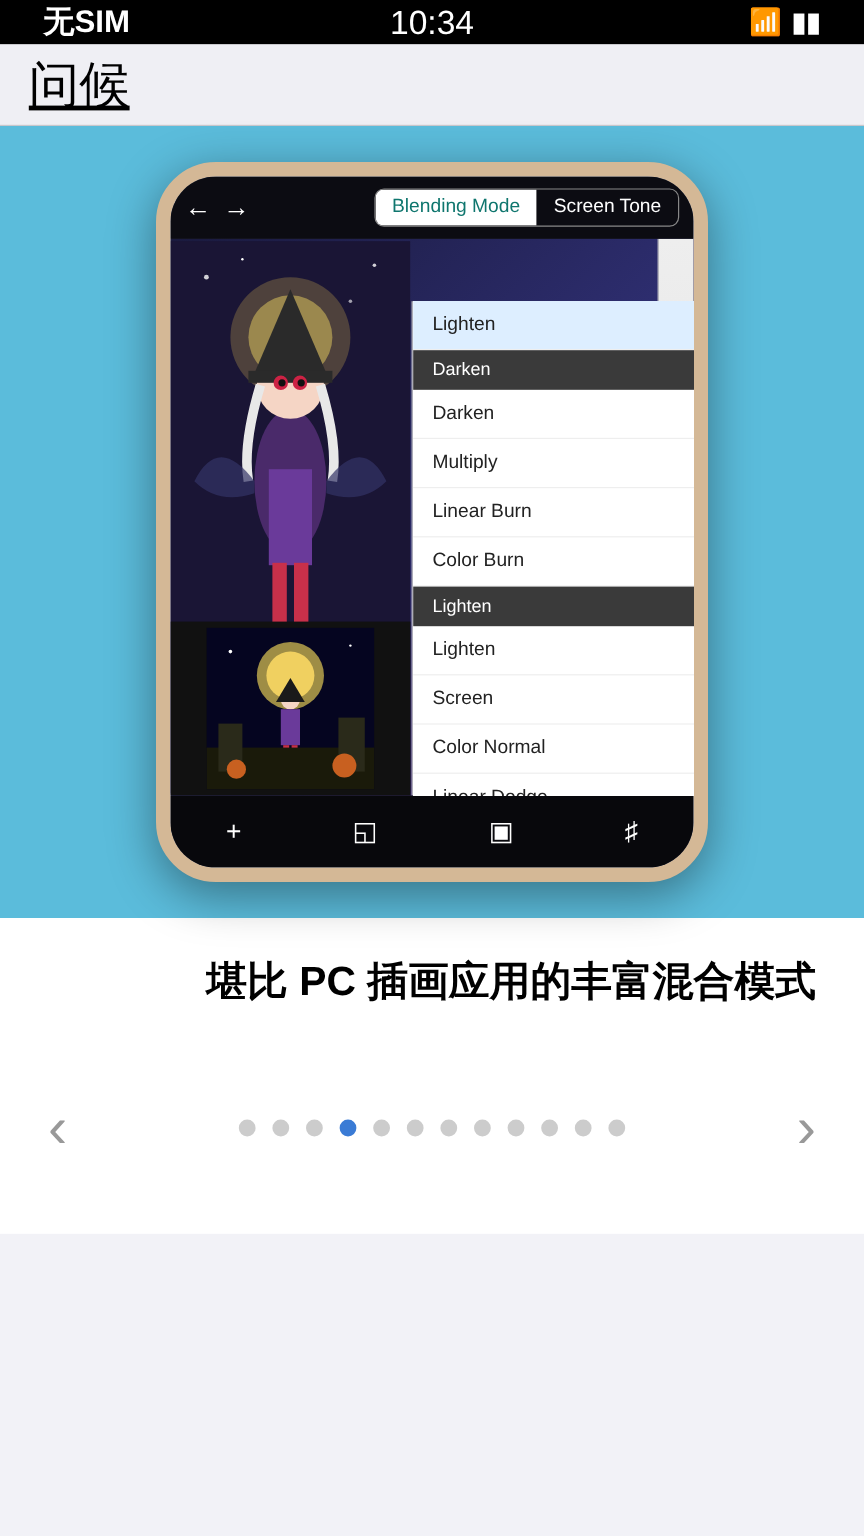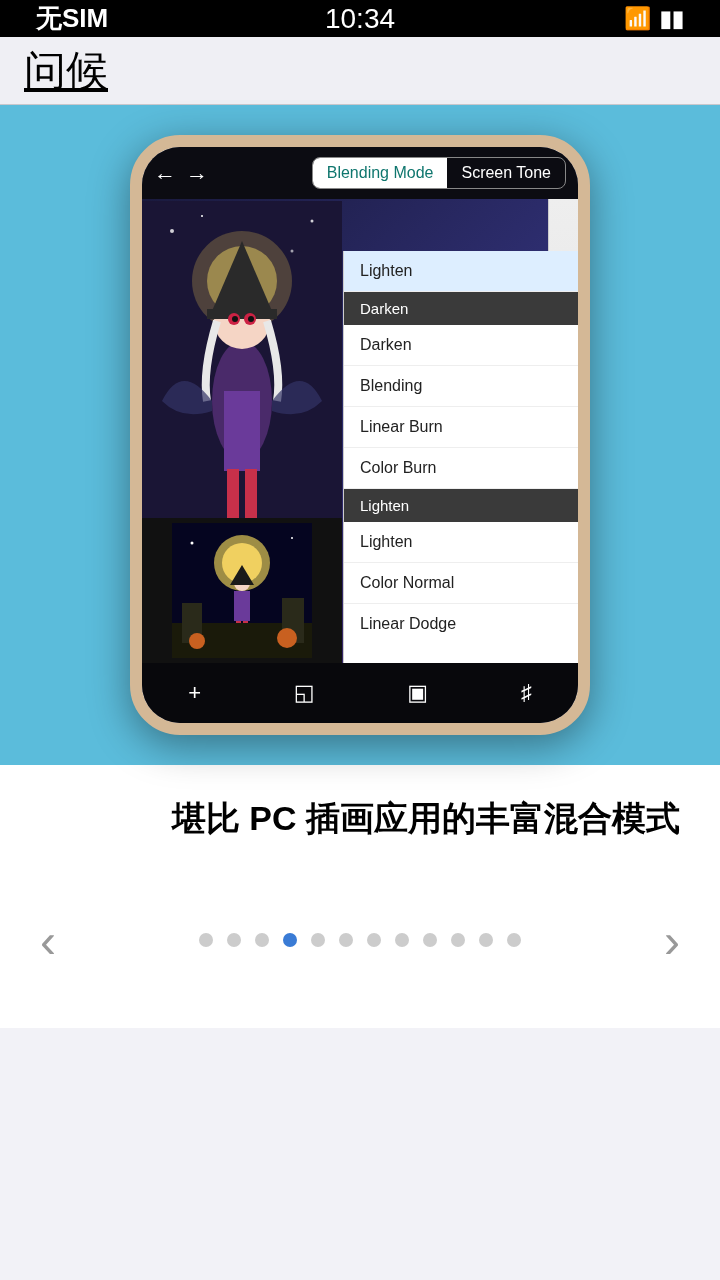--- a/index.html
+++ b/index.html
@@ -356,26 +356,27 @@
 
               <div style="position:absolute;top:0;right:0;width:30px;height:100%;background:linear-gradient(180deg,#eee 0%,#ddd 100%);border-left:1px solid #ccc;"></div>
             </div>
 
             <div class="blending-dropdown">
 
               <div class="blend-item selected">Lighten</div>
 
               <div class="blend-section-header">Darken</div>
               <div class="blend-item">Darken</div>
-              <div class="blend-item">Blending</div>
+              <div class="blend-item">Multiply</div>
               <div class="blend-item">Linear Burn</div>
               <div class="blend-item">Color Burn</div>
 
               <div class="blend-section-header">Lighten</div>
               <div class="blend-item">Lighten</div>
+              <div class="blend-item">Screen</div>
               <div class="blend-item">Color Normal</div>
               <div class="blend-item">Linear Dodge</div>
 
             </div>
           </div>
 
           <div class="bottom-controls">
             <span class="ctrl-btn">+</span>
             <span class="ctrl-btn">◱</span>
             <span class="ctrl-btn">▣</span>

